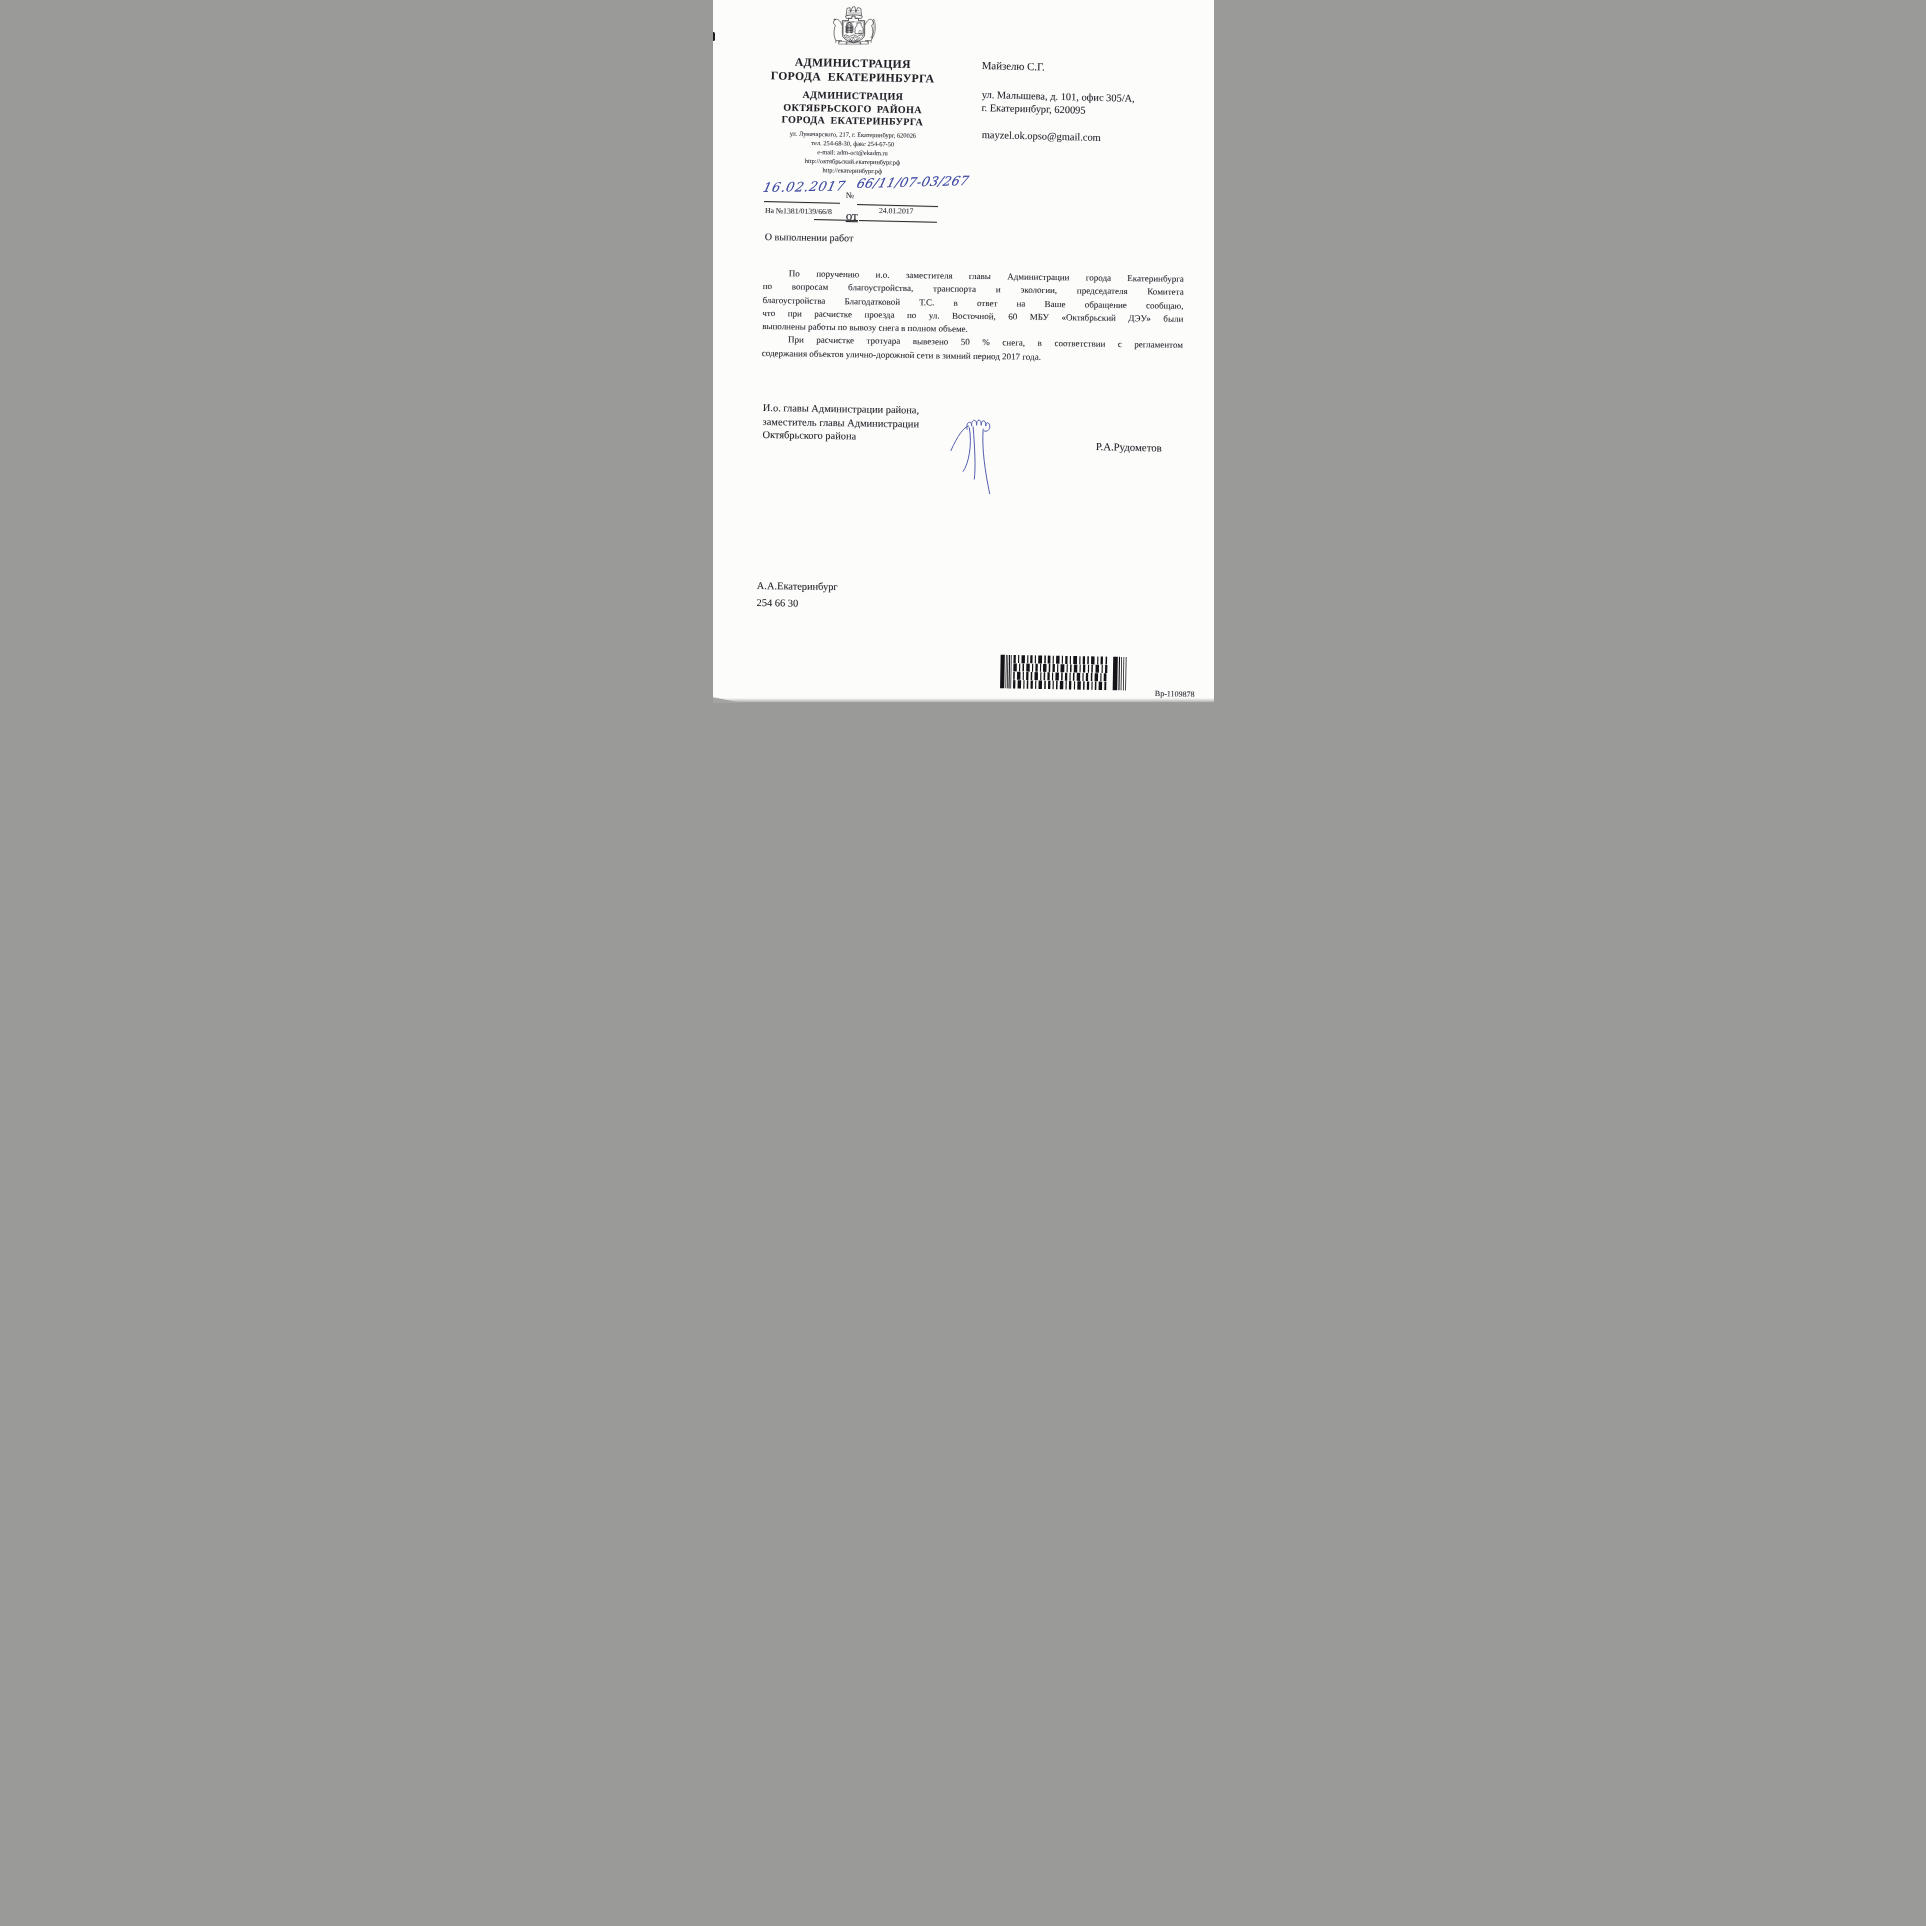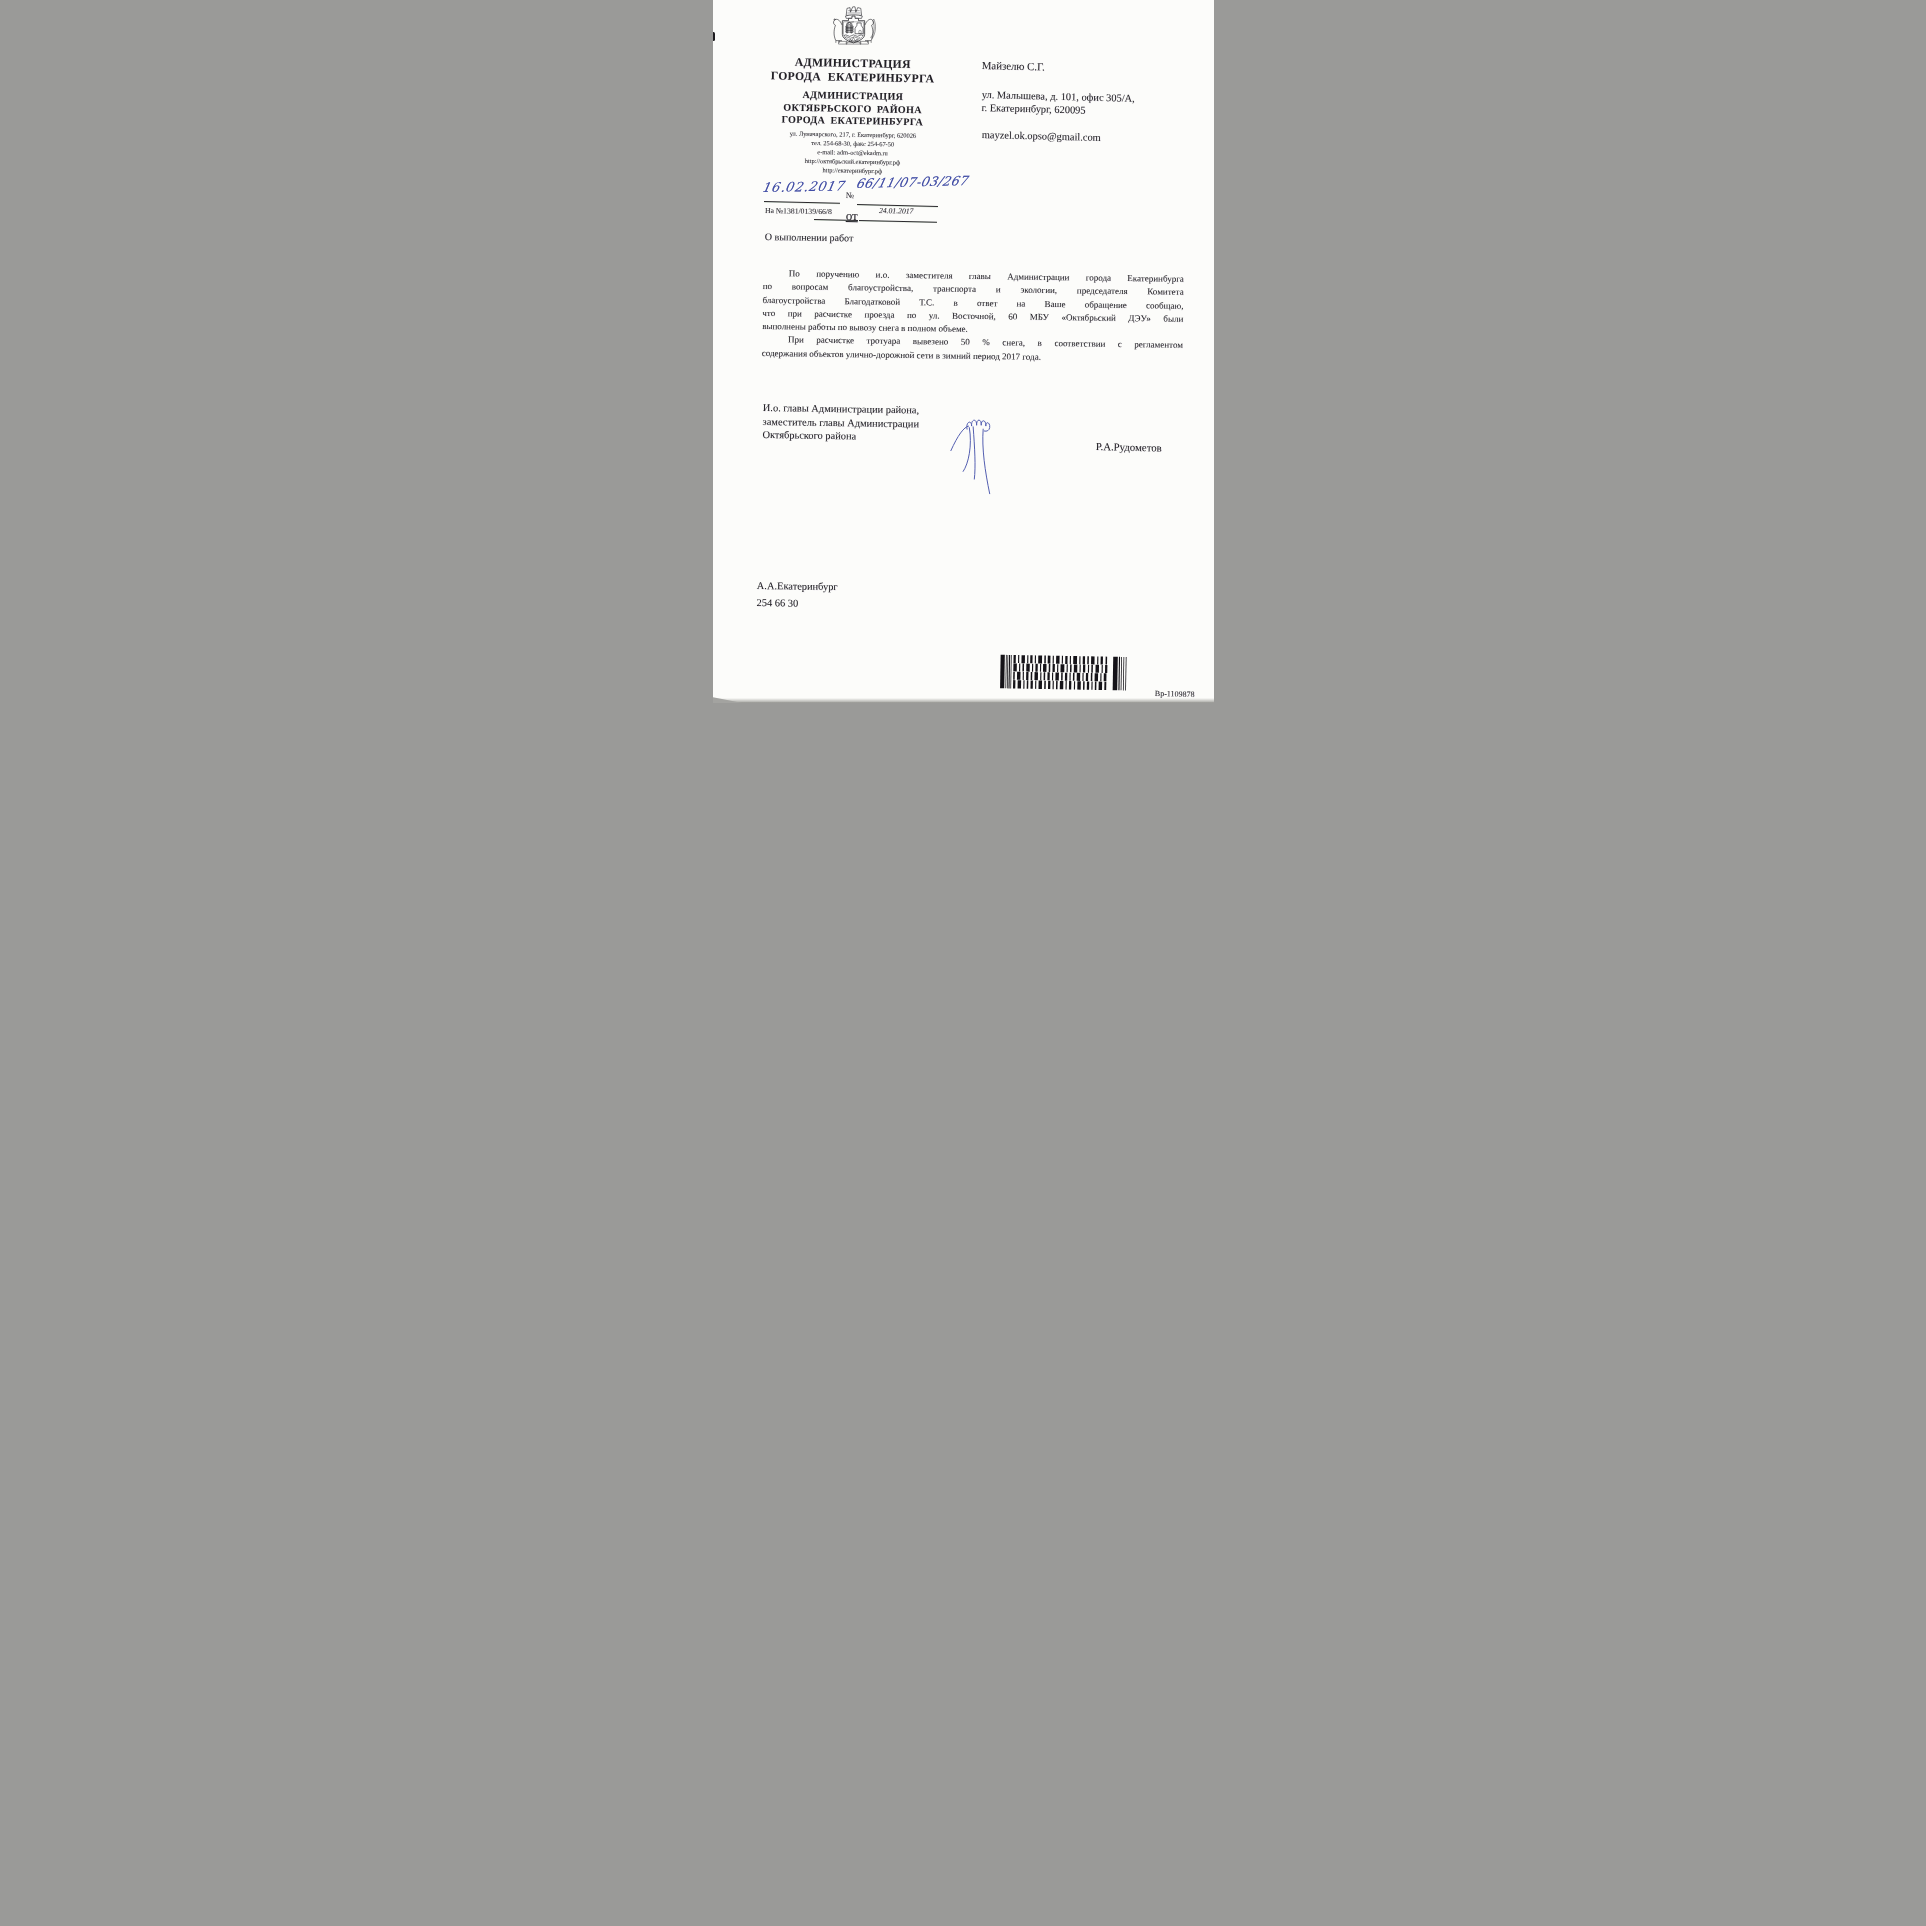--- a/index.html
+++ b/index.html
@@ -29,21 +29,21 @@
   
   .hw-date{left:52px;top:180px;font-size:13px;letter-spacing:0.8px;
            transform:rotate(-1.2deg) skewX(-14deg);transform-origin:0 0;}
   .u-date{left:51px;top:201px;width:76px;transform:rotate(1.4deg);transform-origin:0 0;}
   .no-label{left:133px;top:190px;font-size:8.5px;transform:rotate(1deg);transform-origin:0 0;}
   .hw-no{left:146px;top:176px;font-size:12.7px;letter-spacing:0.4px;white-space:nowrap;
          transform:rotate(-1.6deg) skewX(-16deg);transform-origin:0 0;}
   .u-no{left:144px;top:204px;width:81px;transform:rotate(1.5deg);transform-origin:0 0;}
   .ref2{left:52px;top:206px;font-size:7.7px;white-space:nowrap;transform:rotate(1deg);transform-origin:0 0;}
   .ot{left:133px;top:208px;font-size:13px;transform:rotate(1deg);transform-origin:0 0;text-decoration:underline;}
-  .rdate{left:166px;top:206px;font-size:7.7px;transform:rotate(1deg);transform-origin:0 0;font-style:italic;}
+  .rdate{left:166px;top:206px;font-size:7.7px;transform:rotate(1deg);transform-origin:0 0;}
   .u2a{left:101px;top:219px;width:44px;transform:rotate(1.2deg);transform-origin:0 0;}
   .u2b{left:146px;top:220px;width:78px;transform:rotate(1.2deg);transform-origin:0 0;}
 
   .subject{left:52px;top:231px;font-size:10px;transform:rotate(.9deg);transform-origin:0 0;}
 
   
   .body-block{left:50px;top:267px;width:421px;font-size:9px;
               transform:rotate(.8deg);transform-origin:0 0;}
   .bline{display:block;line-height:13.3px;text-align:left;white-space:normal;}
   .bline.j{text-align:justify;text-align-last:justify;}

